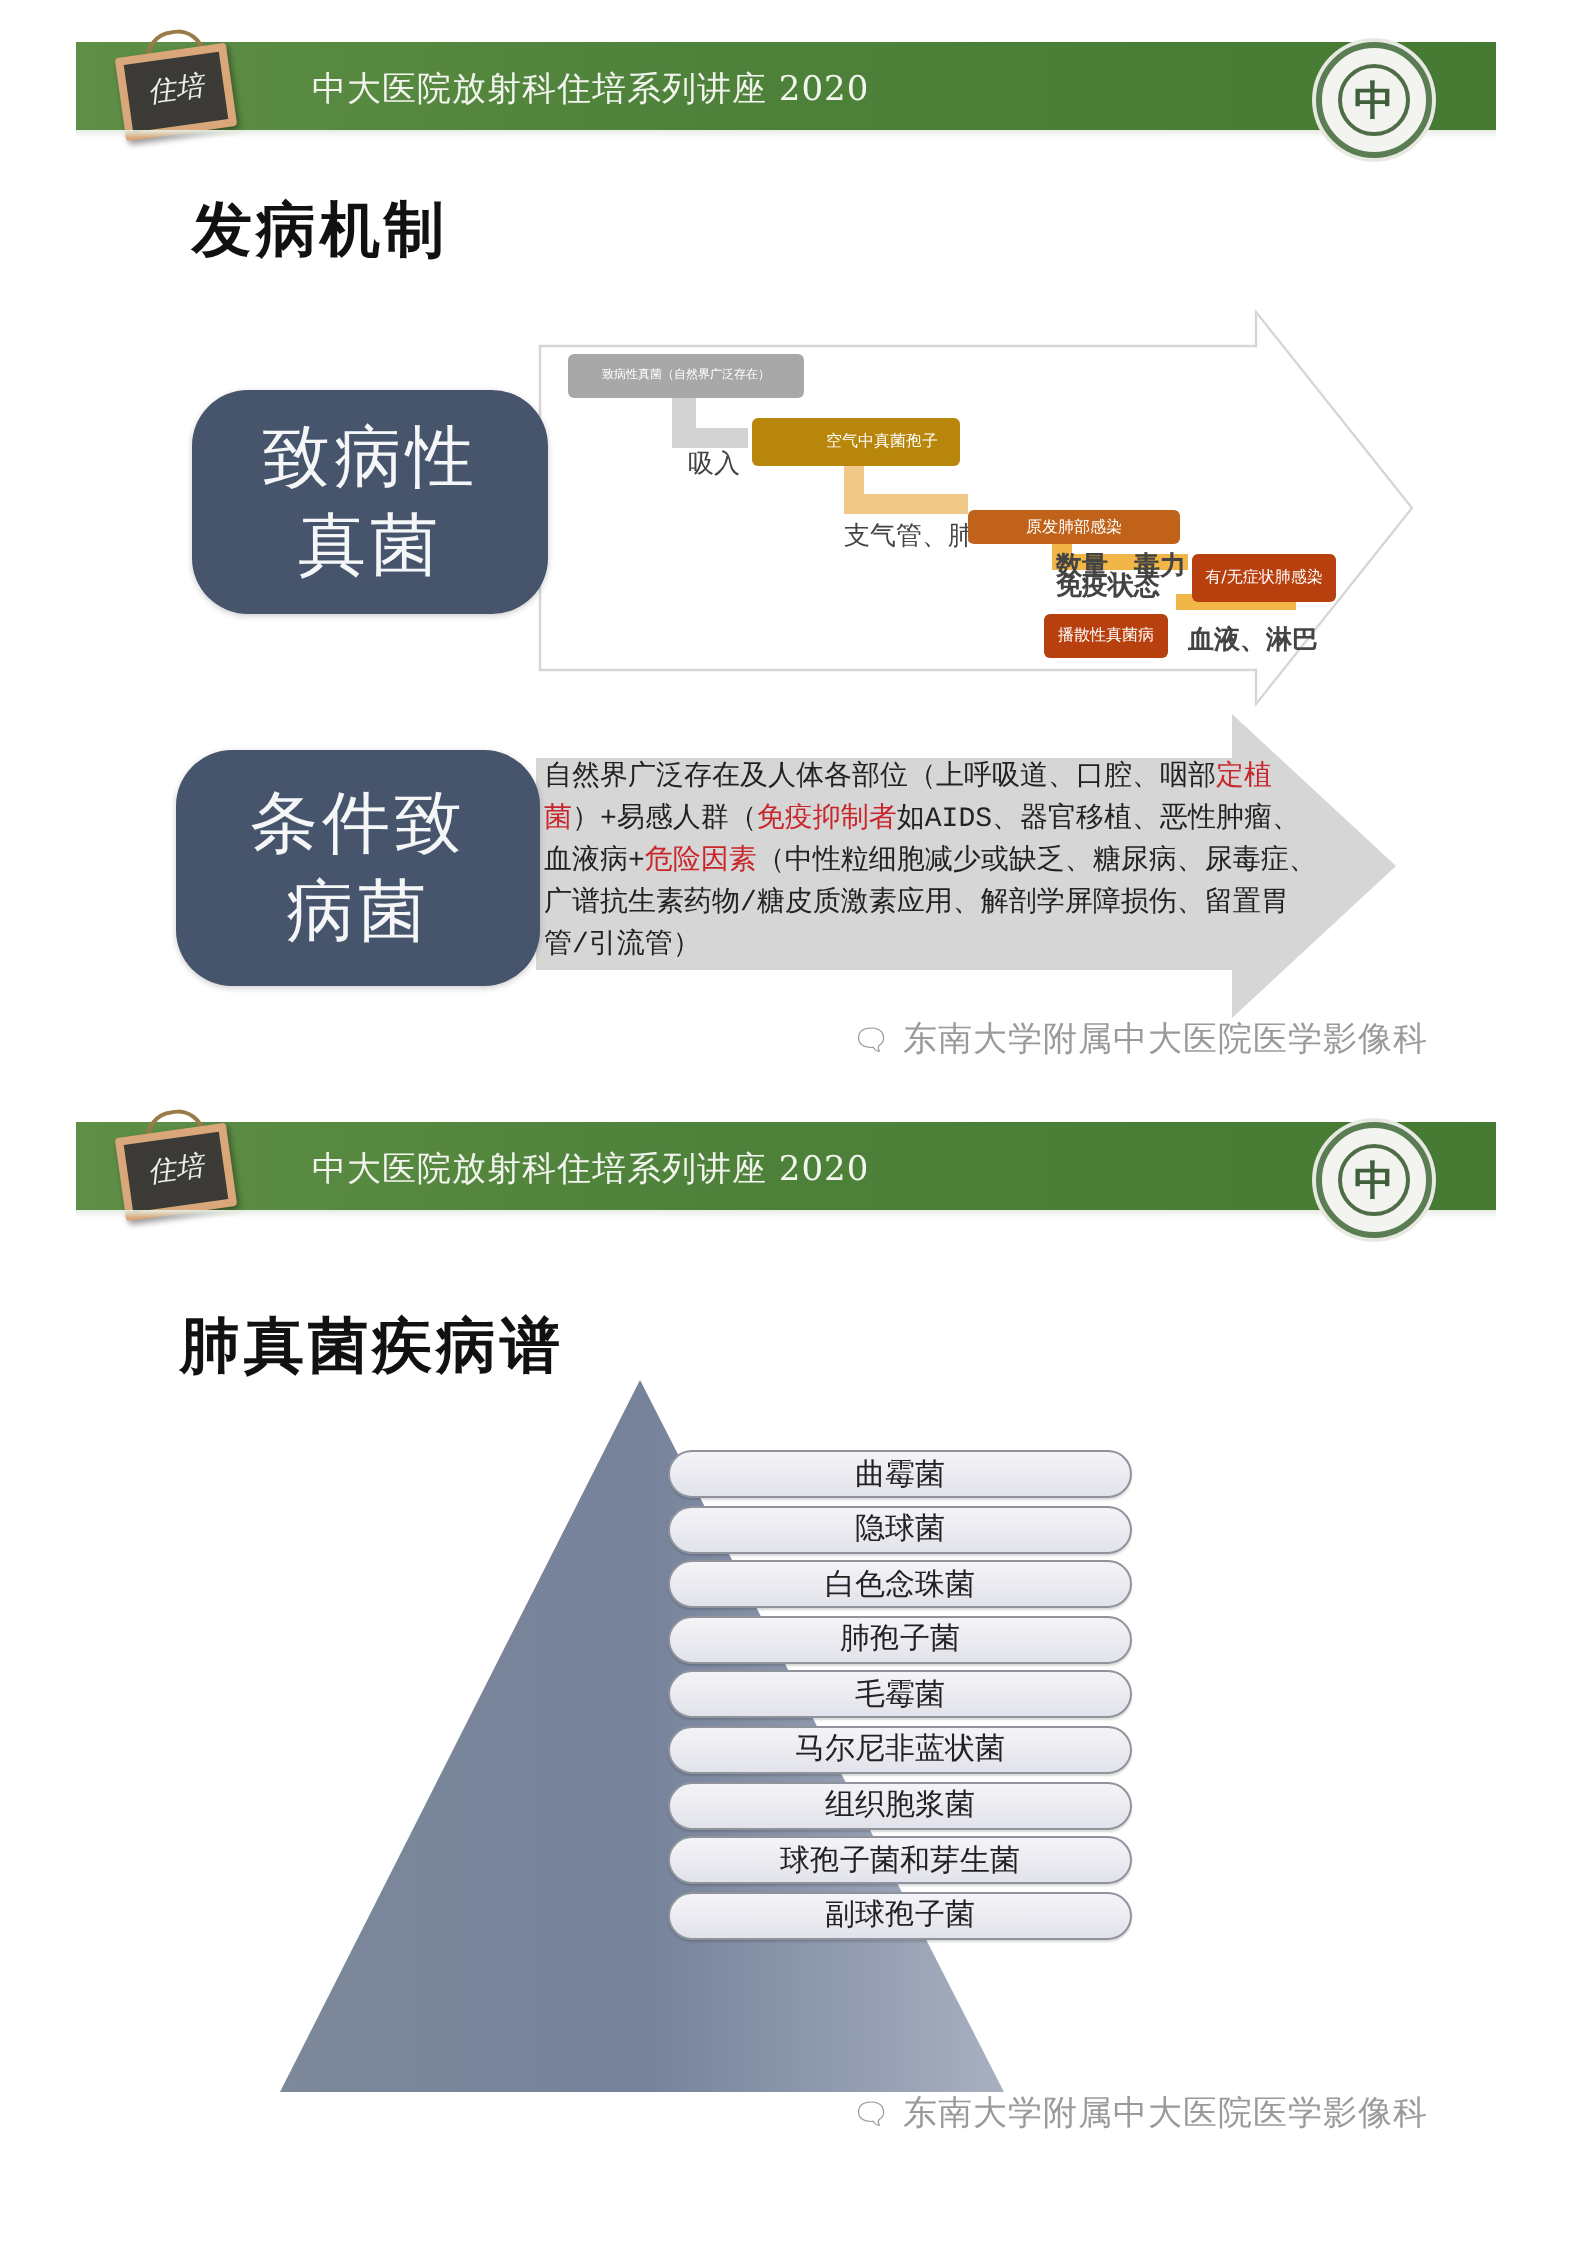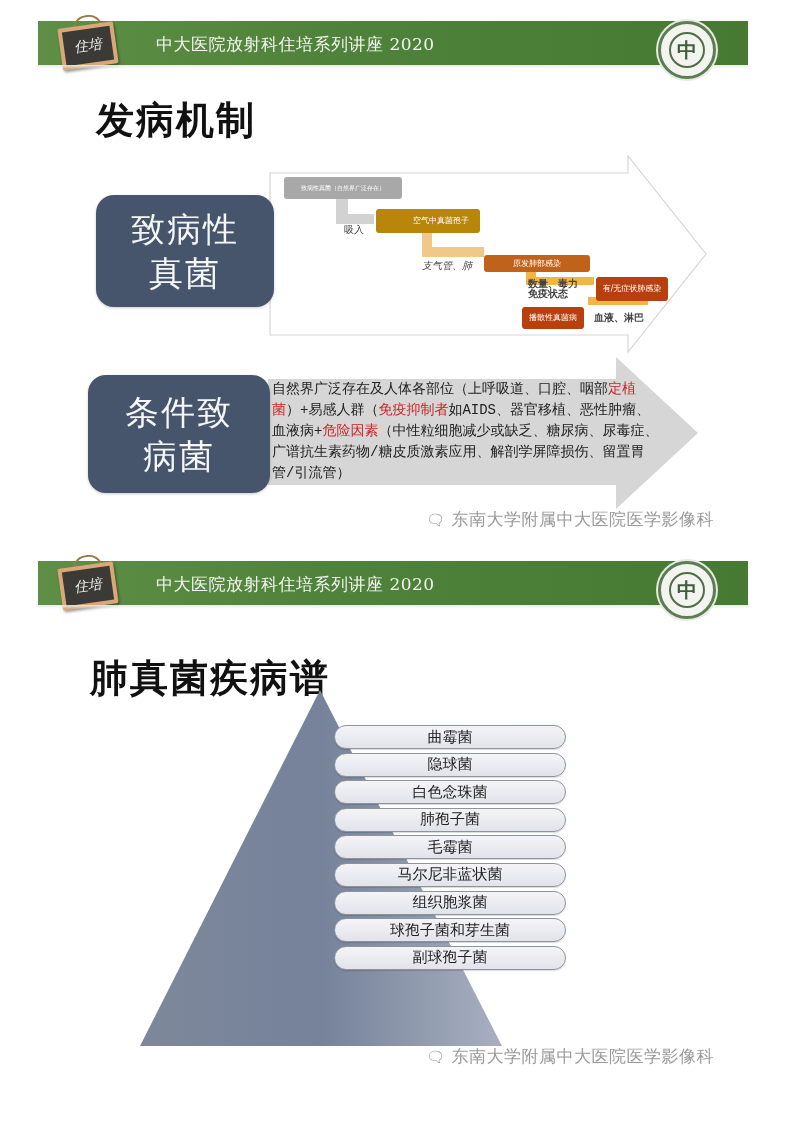--- a/index.html
+++ b/index.html
@@ -41,42 +41,42 @@
     position: absolute; left: 620px; top: 6px; width: 58px; height: 58px; border-radius: 50%;
     background: #f3f4ef; border: 3px solid #5b7d54; box-shadow: 0 0 0 2px #e8eae2;
   }
   .seal-inner {
     position: absolute; left: 8px; top: 8px; width: 36px; height: 36px; border-radius: 50%;
     border: 2px solid #4f6e48; color: #3f5e3a; font-size: 20px; font-weight: bold;
     text-align: center; line-height: 32px; font-family: "DejaVu Serif", serif;
   }
 
   .slide-title {
-    position: absolute; left: 58px; top: 80px; font-size: 38px; font-weight: bold; color: #111;
+    position: absolute; left: 58px; top: 80px; font-size: 30px; font-weight: bold; color: #111;
     letter-spacing: 2px; font-family: "DejaVu Sans", sans-serif;
   }
   #slide2 .slide-title { left: 52px; top: 72px; margin-top: 26px; }
 
   
   .dark-box {
-    position: absolute; background: #46546c; color: #f4f6f8; border-radius: 18px;
+    position: absolute; background: #46546c; color: #f4f6f8; border-radius: 28px;
     display: flex; align-items: center; justify-content: center; text-align: center;
     font-size: 34px; line-height: 44px; letter-spacing: 2px;
     box-shadow: 0 1px 3px rgba(0,0,0,0.2);
   }
   #box-pathogenic { left: 58px; top: 180px; width: 178px; height: 112px; }
   #box-conditional { left: 50px; top: 360px; width: 182px; height: 118px; }
 
   .white-arrow { position: absolute; left: 230px; top: 140px; width: 440px; height: 198px; }
 
   .flow-box {
     position: absolute; color: #fff; font-size: 8px; border-radius: 3px;
     display: flex; align-items: center; justify-content: center; text-align: center; line-height: 10px;
   }
-  .flow-label { position: absolute; font-size: 10px; color: #444; }
+  .flow-label { position: absolute; font-size: 13px; color: #444; }
   .flow-bar { position: absolute; }
 
   
   .gray-arrow { position: absolute; left: 230px; top: 342px; width: 430px; height: 152px; }
   .cond-text {
     position: absolute; left: 234px; top: 364px; width: 390px; font-size: 14px; line-height: 21px;
     color: #222; font-family: Liberation Mono, monospace;
   }
   .cond-text .red { color: #c8262a; }
 
@@ -125,21 +125,21 @@
     <div class="flow-bar" style="left:384px;top:218px;width:10px;height:22px;background:#f0c888;"></div>
     <div class="flow-bar" style="left:384px;top:232px;width:62px;height:10px;background:#f0c888;"></div>
     <div class="flow-bar" style="left:488px;top:252px;width:10px;height:14px;background:#f2b648;"></div>
     <div class="flow-bar" style="left:488px;top:262px;width:68px;height:8px;background:#f2b648;"></div>
     <div class="flow-bar" style="left:600px;top:274px;width:10px;height:14px;background:#f2b648;"></div>
     <div class="flow-bar" style="left:550px;top:282px;width:60px;height:8px;background:#f2b648;"></div>
 
     <div class="flow-box" style="left:246px;top:162px;width:118px;height:22px;background:#a8a8a8;font-size:6px;">致病性真菌（自然界广泛存在）</div>
     <div class="flow-label" style="left:306px;top:208px;">吸入</div>
     <div class="flow-box" style="left:338px;top:194px;width:104px;height:24px;background:#b8860b;padding-left:26px;">空气中真菌孢子</div>
-    <div class="flow-label" style="left:384px;top:244px;font-style:italic;">支气管、肺</div>
+    <div class="flow-label" style="left:384px;top:244px;">支气管、肺</div>
     <div class="flow-box" style="left:446px;top:240px;width:106px;height:17px;background:#c0621a;">原发肺部感染</div>
     <div class="flow-label" style="left:490px;top:264px;line-height:10px;font-weight:bold;">
       <span>数量、毒力</span><br>
       <span>免疫状态</span>
     </div>
     <div class="flow-box" style="left:558px;top:262px;width:72px;height:24px;background:#b8400f;">有/无症状肺感染</div>
     <div class="flow-box" style="left:484px;top:292px;width:62px;height:22px;background:#b8400f;">播散性真菌病</div>
     <div class="flow-label" style="left:556px;top:296px;font-weight:bold;">血液、淋巴</div>
   </div>
 

